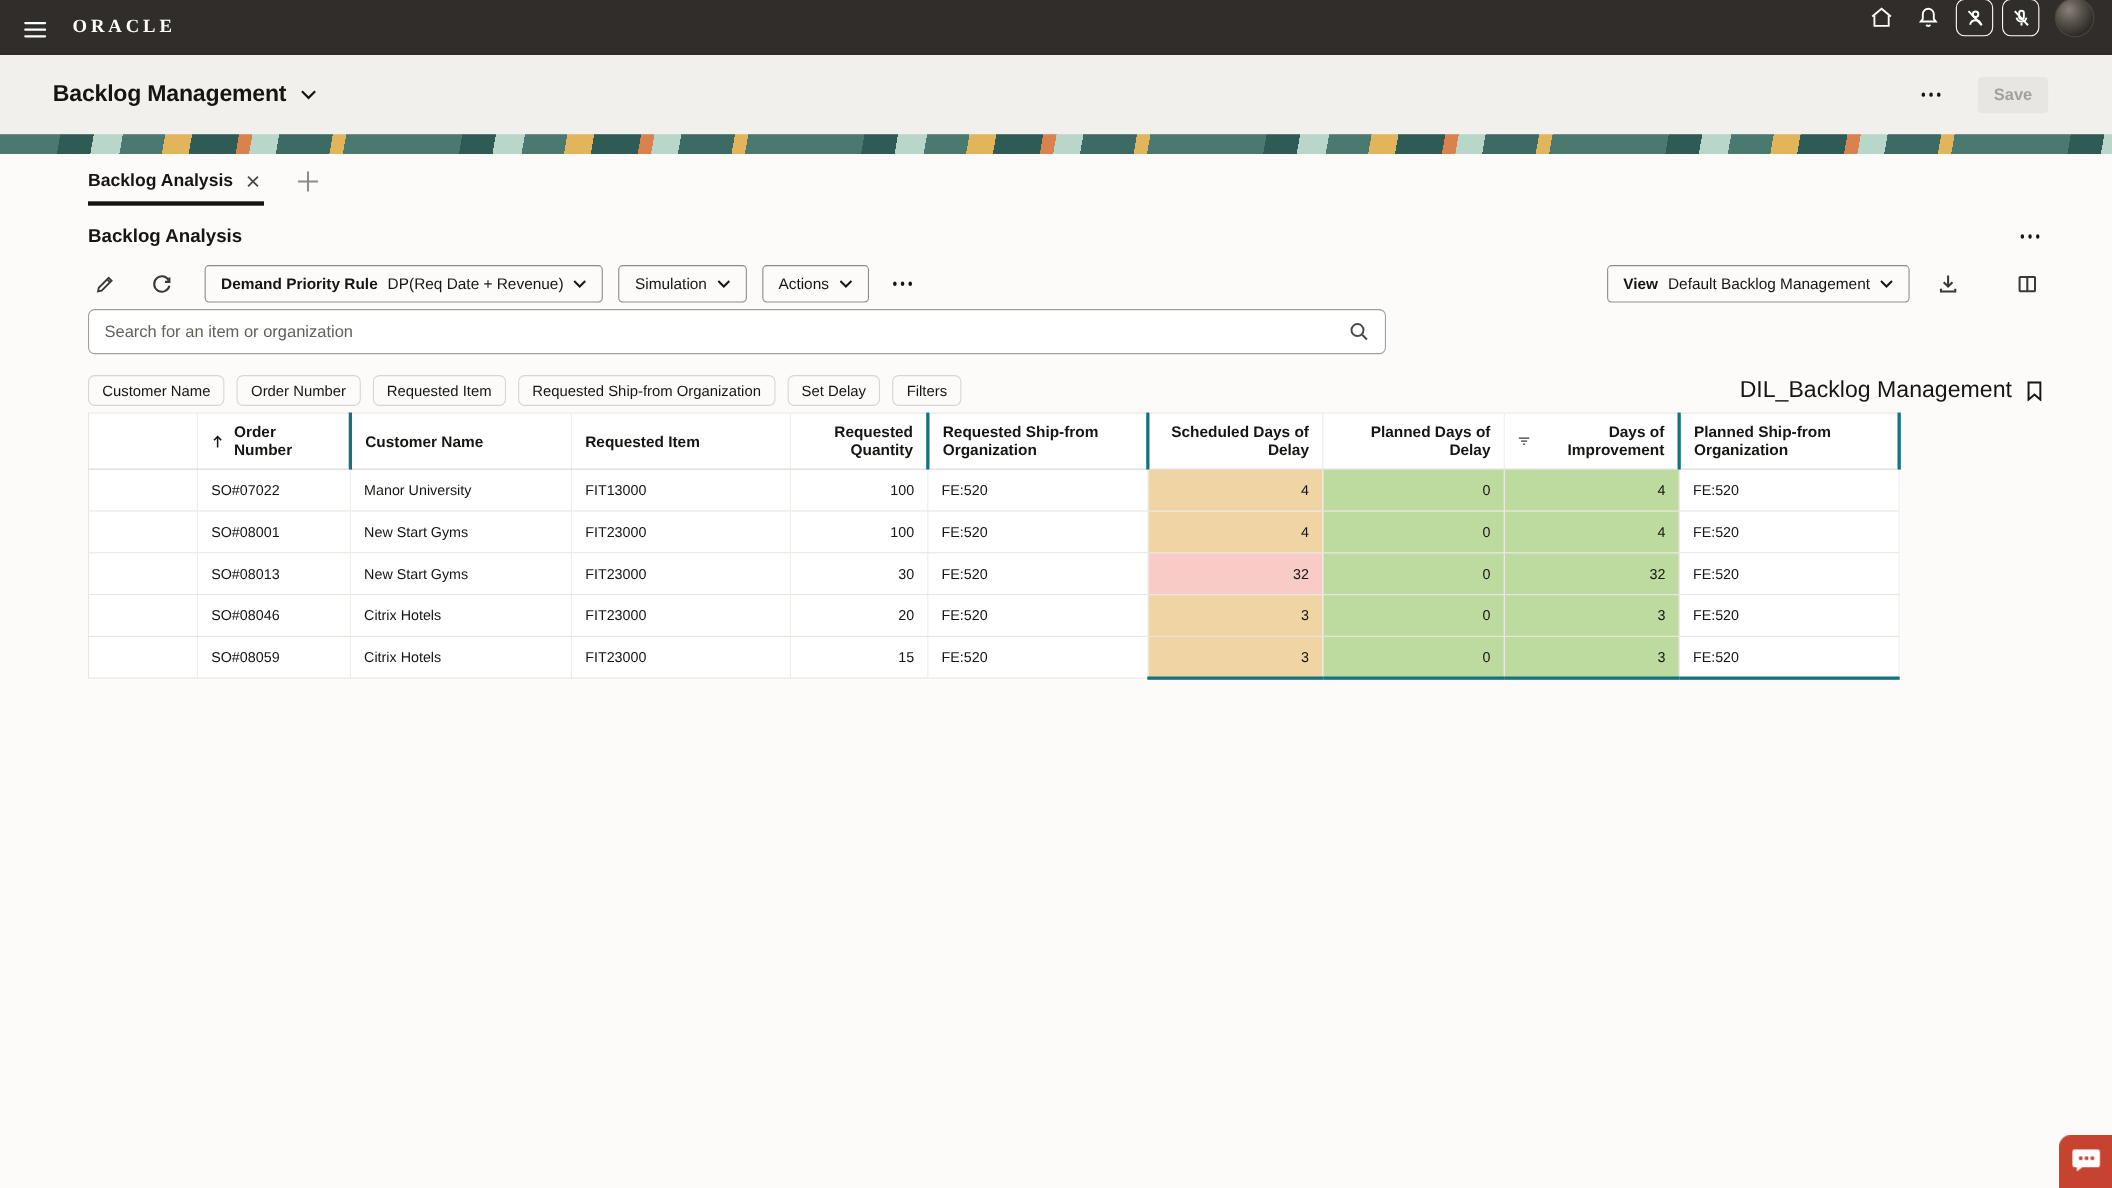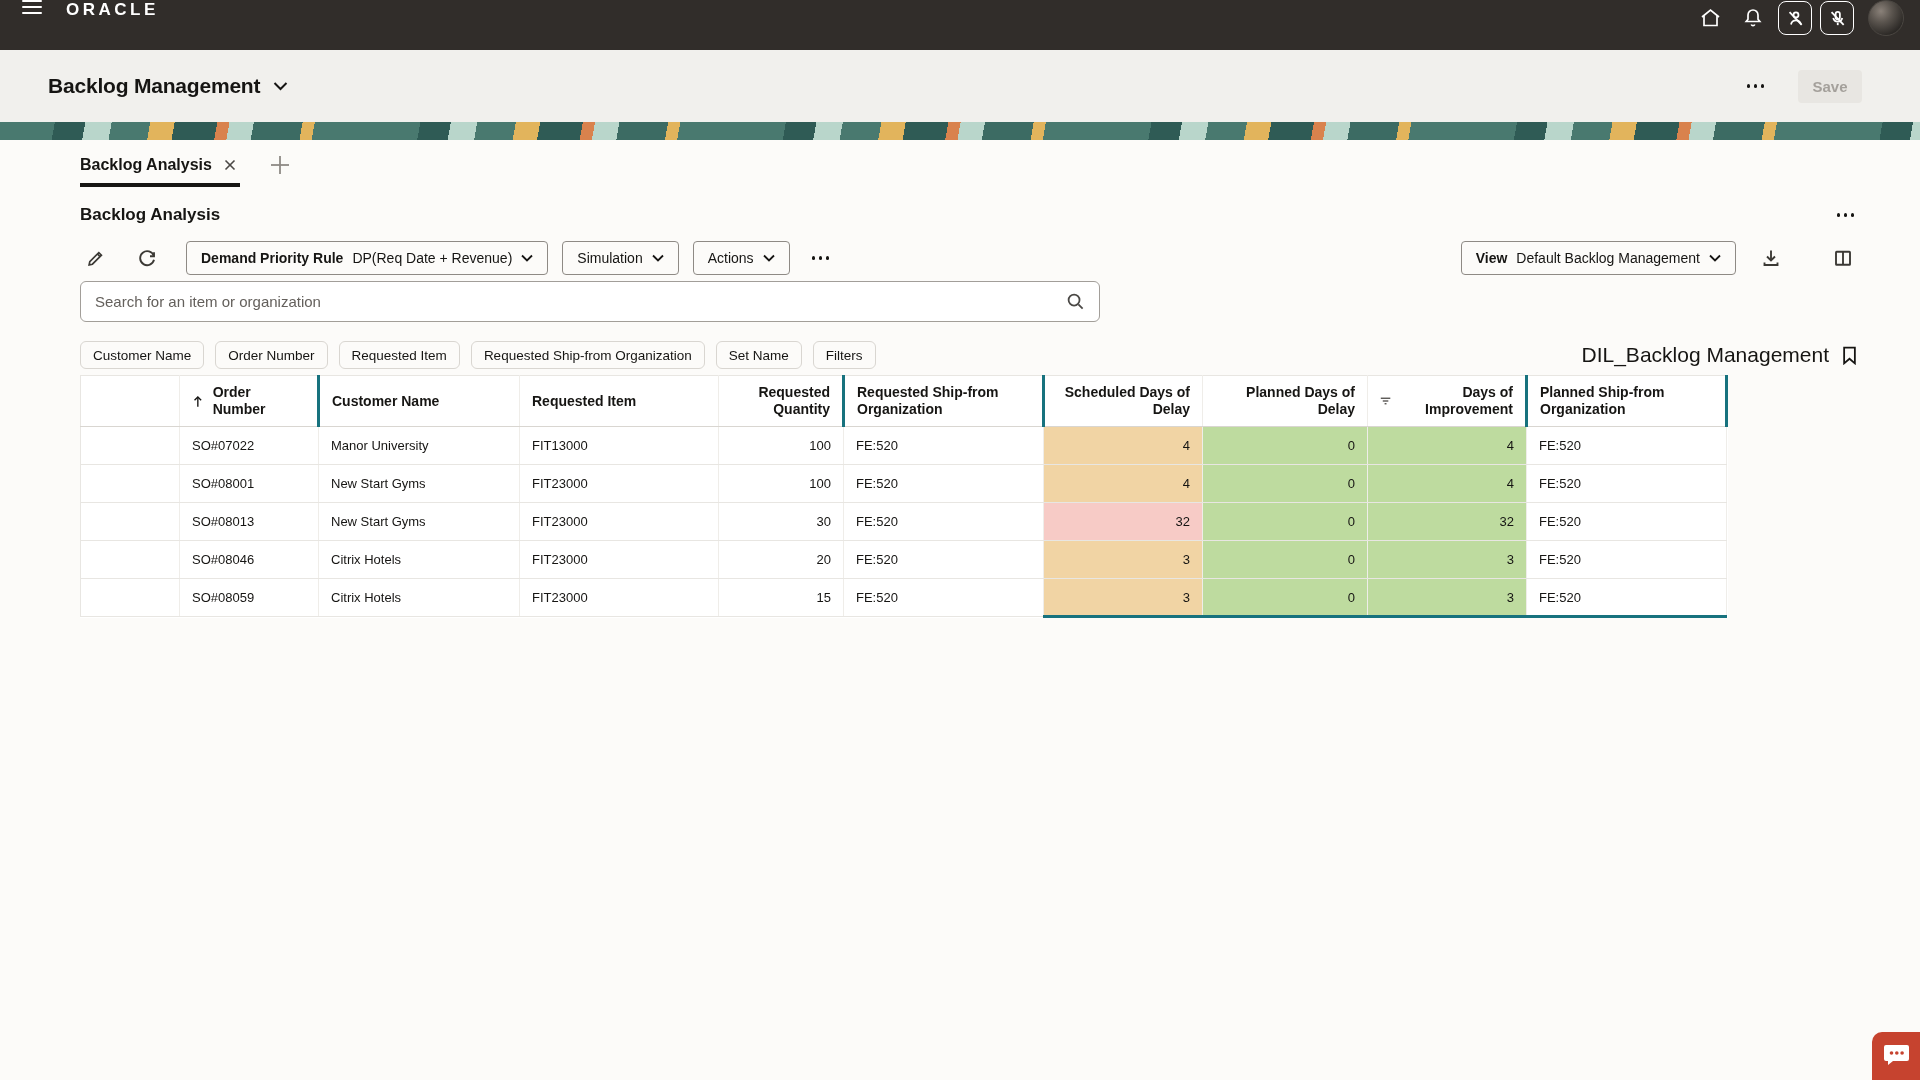--- a/index.html
+++ b/index.html
@@ -16,21 +16,21 @@
     --row-border:#E8E6E2;
     --col-border:#EFEDE9;
     --chat:#C6432F;
   }
   *{box-sizing:border-box;margin:0;padding:0;}
   html,body{width:1920px;height:1080px;overflow:hidden;background:var(--content);
     font-family:"Liberation Sans",sans-serif;color:var(--ink);}
   svg{display:block;}
 
   
-  .topbar{height:50px;background:var(--topbar);display:flex;align-items:flex-start;padding:0 16px;}
+  .topbar{height:50px;background:var(--topbar);display:flex;align-items:flex-end;padding:16px 16px;font-family:Liberation Serif, serif;}
   .hamburger{width:20px;height:14px;display:flex;flex-direction:column;justify-content:space-between;cursor:pointer;margin-left:6px;}
   .hamburger i{display:block;height:2px;background:#fff;border-radius:1px;}
   .brand{color:#fff;font-size:17px;font-weight:700;letter-spacing:3.5px;margin-left:24px;}
   .topbar-right{margin-left:auto;display:flex;align-items:center;gap:20px;}
   .tb-icon{color:#fff;}
   .tb-box{width:34px;height:34px;border:1.5px solid #fff;border-radius:8px;display:flex;align-items:center;justify-content:center;margin-left:-6px;}
   .tb-box + .tb-box{margin-left:-12px;}
   .avatar{width:36px;height:36px;border-radius:50%;margin-left:-6px;
     background:radial-gradient(circle at 35% 30%, #8a8179 0%, #5a544e 35%, #2c2926 75%);
     border:1px solid #4a4641;}
@@ -71,21 +71,21 @@
   .btn{height:34px;border:1px solid var(--border-strong);border-radius:4px;background:transparent;
     display:inline-flex;align-items:center;gap:9px;padding:0 14px;font-size:14px;font-family:inherit;
     color:var(--ink);cursor:pointer;}
   .btn .lbl-b{font-weight:700;}
   .btn-demand{margin-left:24px;}
   .btn + .btn{margin-left:14px;}
   .toolbar .dots{margin-left:18px;}
   .toolbar-right{margin-left:auto;display:flex;align-items:center;gap:20px;}
 
   .searchrow{margin-top:6px;}
-  .searchbox{width:1020px;height:41px;border:1px solid #A29E99;border-radius:6px;background:#fff;
+  .searchbox{width:1180px;height:41px;border:1px solid #A29E99;border-radius:6px;background:#fff;
     display:flex;align-items:center;padding:10px 14px;}
   .searchbox input{flex:1;border:none;outline:none;font-size:15px;font-family:inherit;color:var(--ink);background:transparent;}
   .searchbox input::placeholder{color:#64605C;}
   .searchbox .sicon{color:#4a4845;}
 
   .chiprow{margin-top:19px;display:flex;align-items:center;gap:11px;}
   .chip{height:28px;border:1px solid var(--border-light);border-radius:6px;background:transparent;
     display:inline-flex;align-items:center;padding:0 12px;font-size:13.5px;font-family:inherit;color:var(--ink);cursor:pointer;}
   .chip-right{margin-left:auto;display:flex;align-items:center;gap:12px;}
   .saved-name{font-size:21px;}
@@ -291,21 +291,21 @@
       </span>
     </div>
   </div>
 
   <div class="chiprow">
     <span id="chips" style="display: inline-flex; gap: 11px;">
         <button class="chip">Customer Name</button>
         <button class="chip">Order Number</button>
         <button class="chip">Requested Item</button>
         <button class="chip">Requested Ship-from Organization</button>
-        <button class="chip">Set Name</button>
+        <button class="chip">Set Delay</button>
         <button class="chip">Filters</button>
       </span>
     <div class="chip-right">
       <span class="saved-name">DIL_Backlog Management</span>
       <span>
         <svg width="17" height="19" viewBox="0 0 14 17" fill="none" stroke="#161513" stroke-width="1.6">
           <path d="M2.2 1.5 H11.8 V15.5 L7 11.4 L2.2 15.5 Z"></path>
         </svg>
       </span>
     </div>

